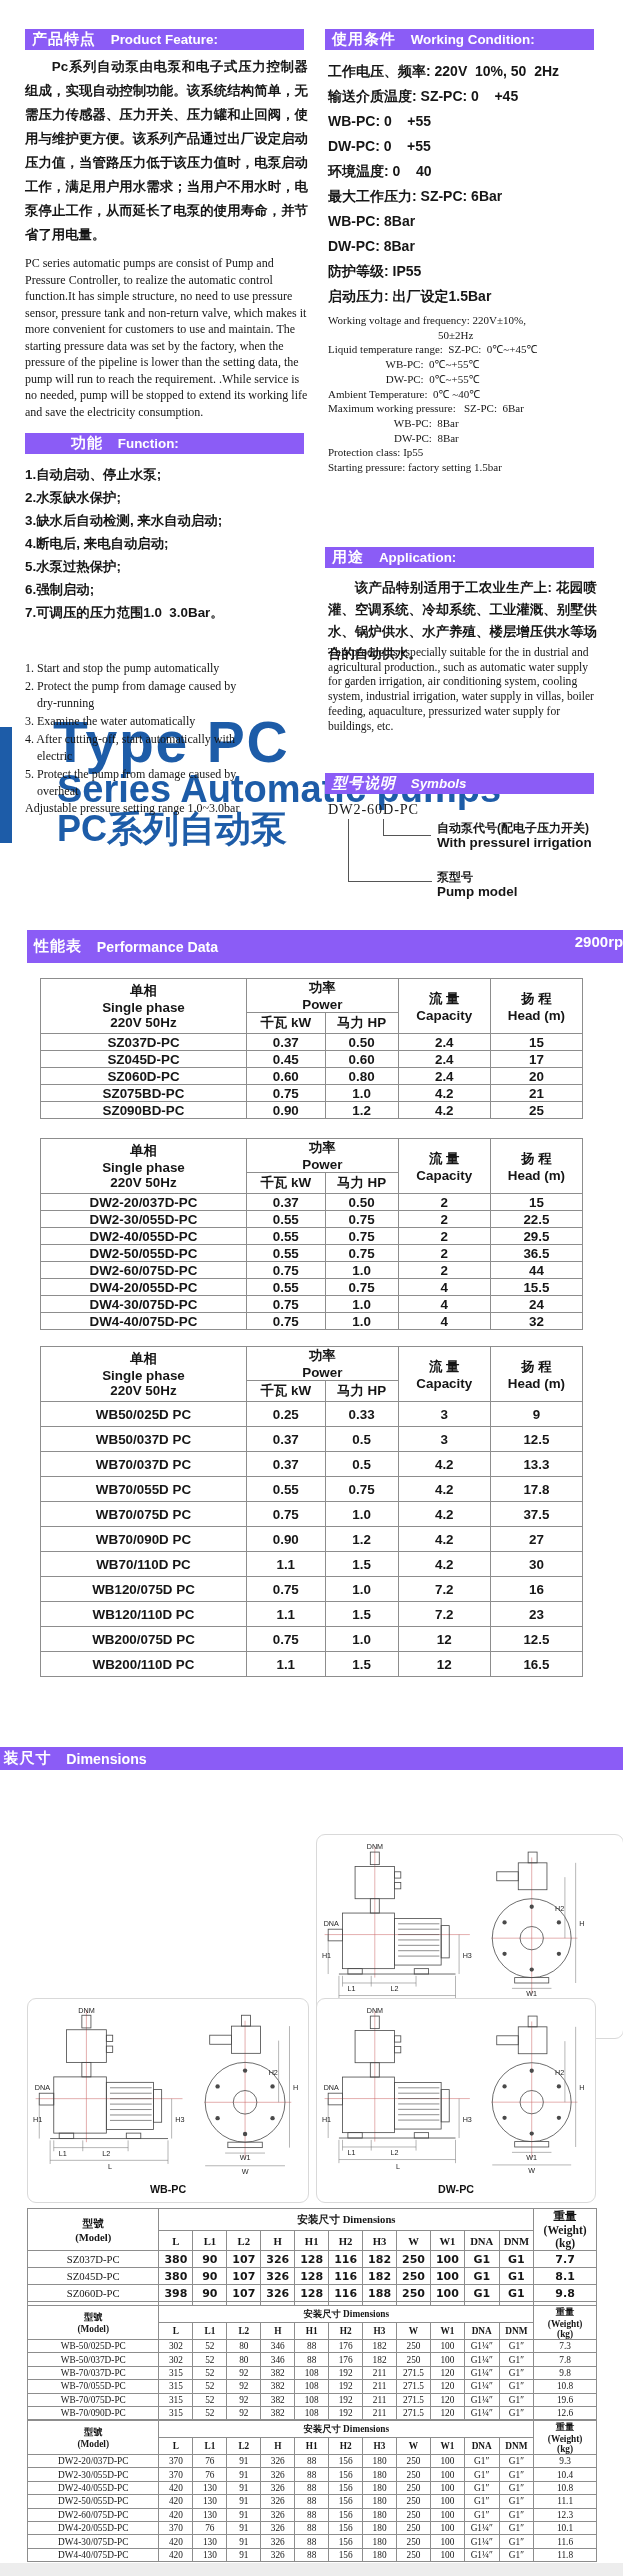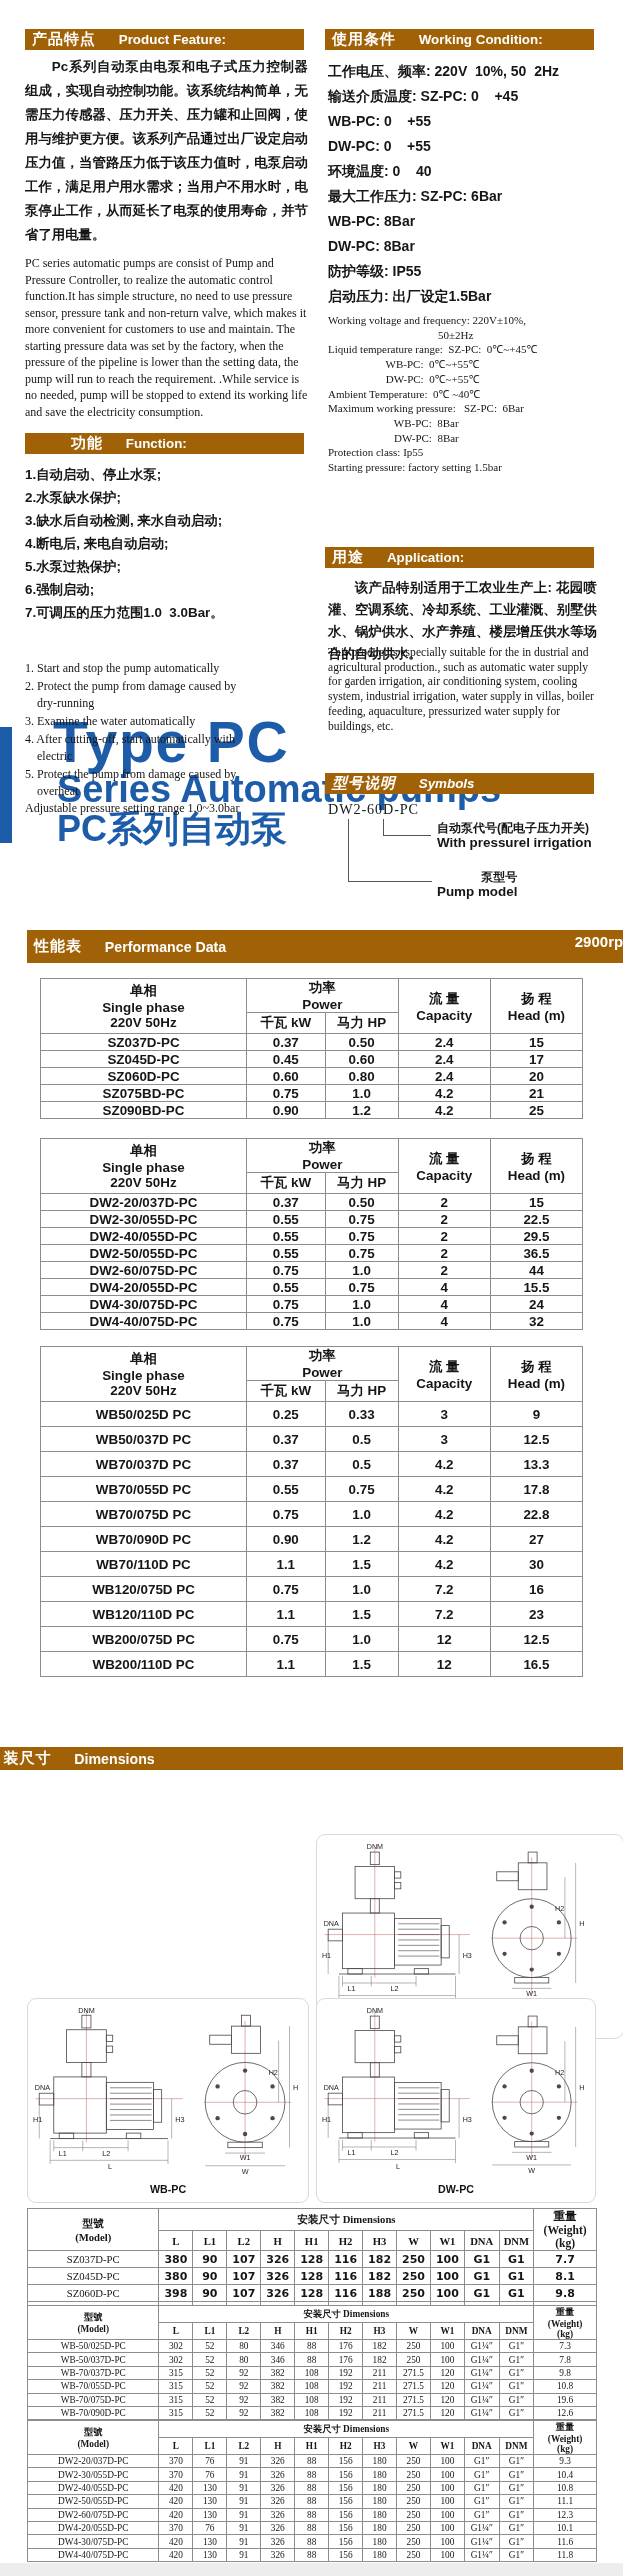--- a/index.html
+++ b/index.html
@@ -1,22 +1,22 @@
 <!DOCTYPE html>
 <html style="font-size:14.2px"><head>
 <meta charset="utf-8">
 <style>
   html,body{margin:0;padding:0;background:#9a9a9a;}
   #page{position:relative;width:623px;height:2576px;background:#ffffff;overflow:hidden;
         font-family:"Liberation Sans",sans-serif;color:#161616;margin:0 auto;}
   .abs{position:absolute;}
 
   
-  .secbar{position:absolute;background:#a16207;color:#fff;height:21.4px;display:flex;
-          align-items:center;gap:23px;padding:0 7.1px;box-sizing:border-box;z-index:3;}
+  .secbar{position:absolute;background:#8b5cf6;color:#fff;height:21.4px;display:flex;
+          align-items:center;gap:15px;padding:0 7.1px;box-sizing:border-box;z-index:3;}
   .secbar .zh{font-weight:bold;font-size:15px;letter-spacing:0.9px;white-space:nowrap;}
   .secbar .en{font-weight:bold;font-size:13.4px;white-space:nowrap;}
 
   
   .cjk-par{font-weight:bold;font-size:13.4px;line-height:24px;text-indent:2em;z-index:2;text-align:justify;}
   .en-par{font-family:"Liberation Serif",serif;font-size:12px;line-height:16.5px;z-index:2;}
   .cjk-list div{font-weight:bold;font-size:13.4px;line-height:23px;white-space:pre-wrap;}
   .en-list div{font-family:"Liberation Serif",serif;font-size:12px;line-height:17px;white-space:pre-wrap;margin-bottom:0.9px;}
   .pre-lines div{font-family:"Liberation Serif",serif;font-size:11px;line-height:14.7px;white-space:pre;}
   .cjk-lines div{font-weight:bold;font-size:14px;line-height:25px;white-space:pre;}
@@ -150,21 +150,21 @@
     <span class="en">Symbols</span>
   </div>
   <div class="abs" style="left:328px;top:801px;width:276px;height:89px;z-index:2;">
     <div class="abs" style="left:0;top:0;font-family:'Liberation Serif',serif;font-size:14.2px;letter-spacing:0.9px;">DW2-60D-PC</div>
     <div class="elbow" style="left:55px;top:18px;width:47px;height:16px;"></div>
     <div class="elbow" style="left:19.6px;top:18px;width:83px;height:62px;"></div>
     <div class="abs" style="left:109px;top:19.6px;">
       <div class="sym-label-zh">自动泵代号(配电子压力开关)</div>
       <div class="sym-label-en">With pressurel irrigation</div>
     </div>
-    <div class="abs" style="left:109px;top:69px;text-align:right;">
+    <div class="abs" style="left:109px;top:69px;">
       <div class="sym-label-zh">泵型号</div>
       <div class="sym-label-en">Pump model</div>
     </div>
   </div>
 
   <div class="secbar" style="left:27px;top:930px;width:597px;height:33px;overflow:visible;">
     <span class="zh">性能表</span>
     <span class="en" style="font-size:14.2px;">Performance Data</span>
     <span id="perf-rpm">2900rpm</span>
   </div>
@@ -406,21 +406,21 @@
           <td>0.55</td>
           <td>0.75</td>
           <td>4.2</td>
           <td>17.8</td>
         </tr>
         <tr>
           <td>WB70/075D  PC</td>
           <td>0.75</td>
           <td>1.0</td>
           <td>4.2</td>
-          <td>22.8</td>
+          <td>37.5</td>
         </tr>
         <tr>
           <td>WB70/090D  PC</td>
           <td>0.90</td>
           <td>1.2</td>
           <td>4.2</td>
           <td>27</td>
         </tr>
         <tr>
           <td>WB70/110D  PC</td>

